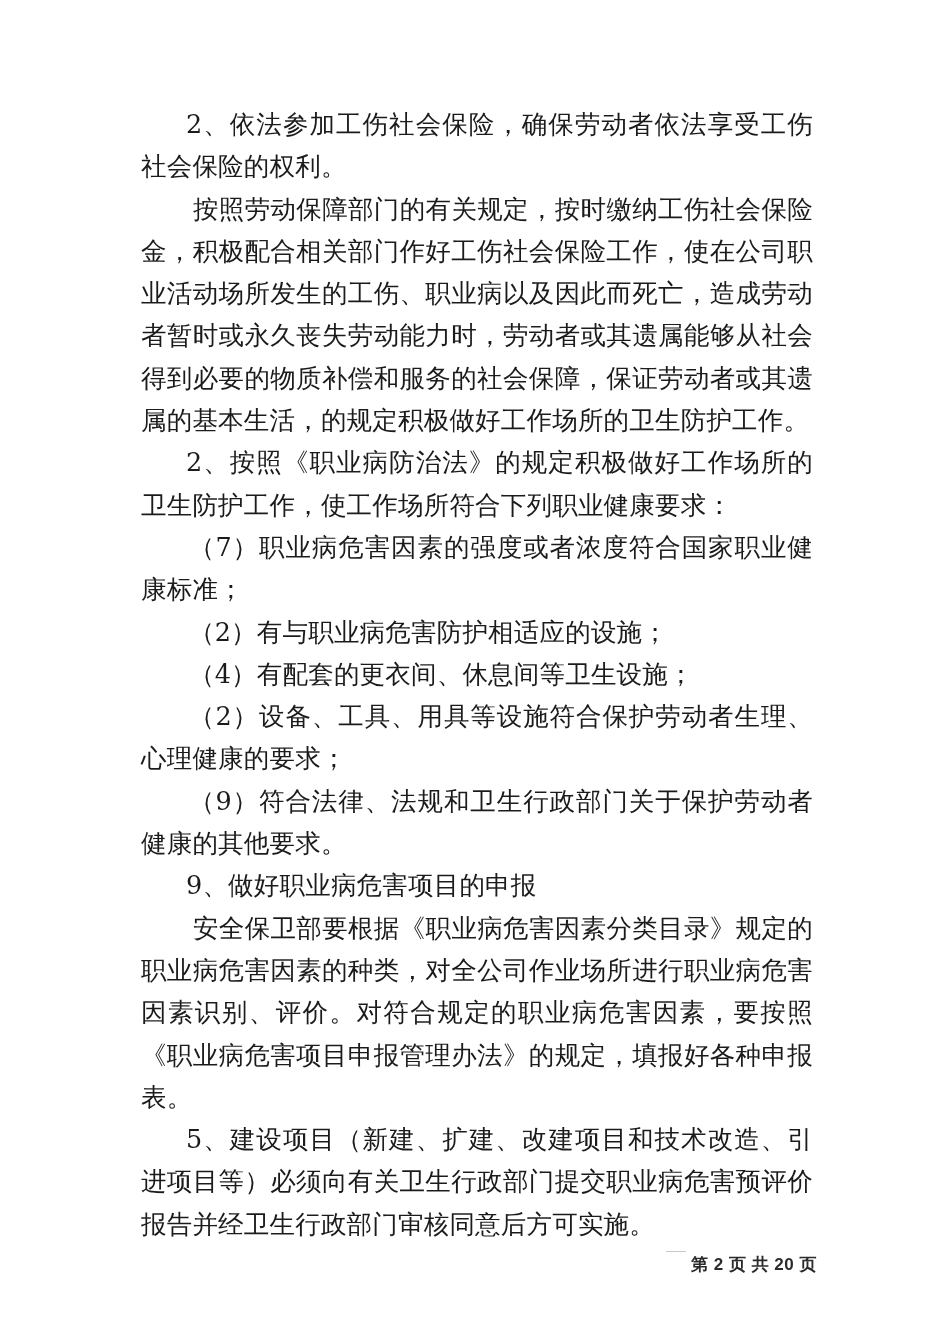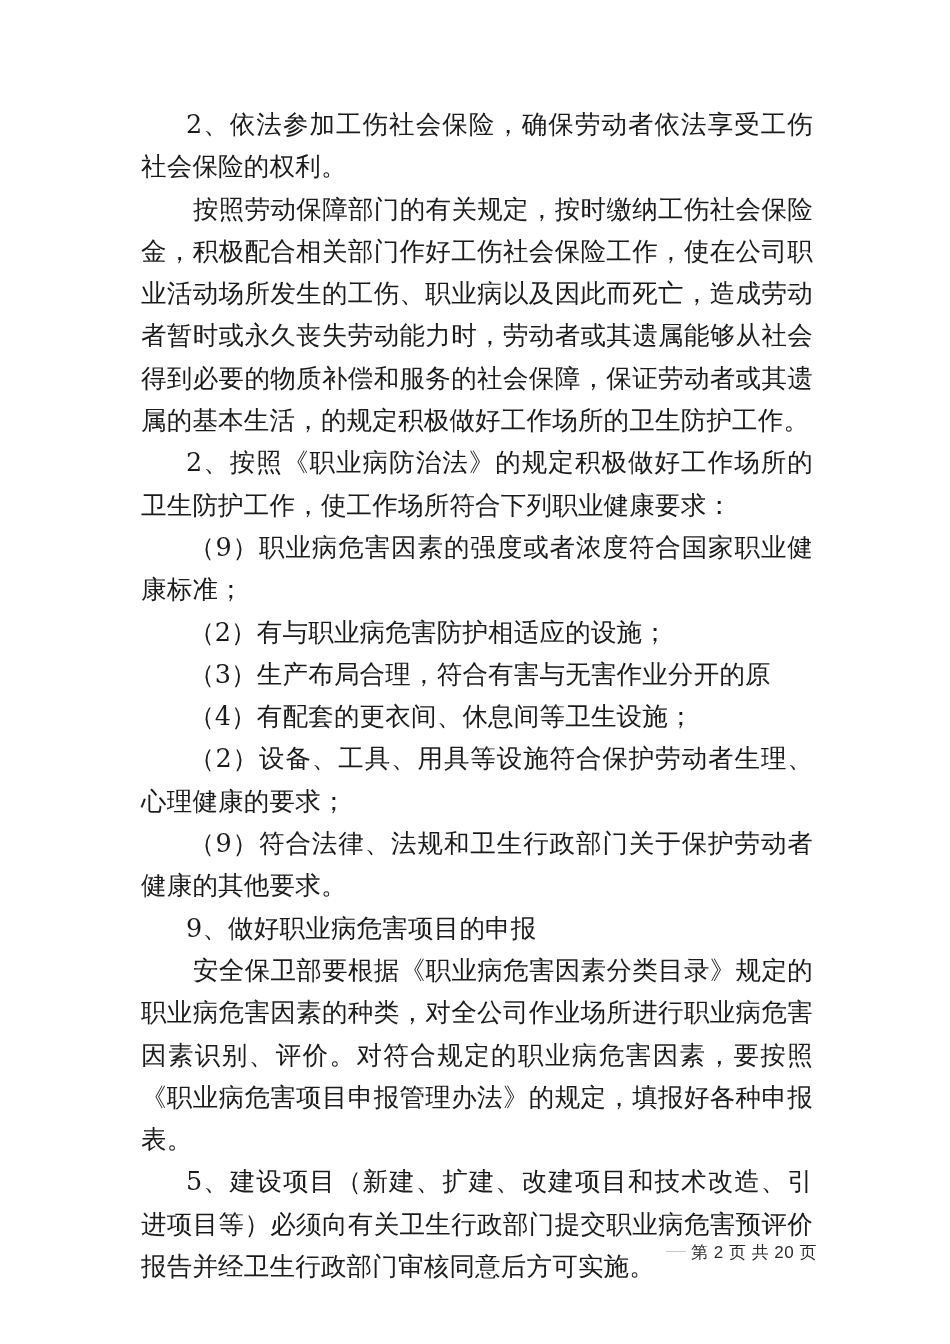--- a/index.html
+++ b/index.html
@@ -76,41 +76,41 @@
     position: absolute;
     left: 666px;
     top: 10px;
     width: 20px;
     height: 1px;
     background: #c9c9c9;
   }
   .footer-text {
     position: absolute;
     right: 133px;
-    top: 0;
+    top: 12px;
     font-family: "Liberation Sans", "DejaVu Sans", sans-serif;
     font-size: 17px;
     line-height: 24px;
     color: #2b2b2b;
     white-space: nowrap;
     letter-spacing: 0.5px;
+    font-weight: bold;
   }
 </style>
 </head>
 <body>
 
 <div class="page">
 
   <div class="doc-body">
       <p class="para indent-num">2、依法参加工伤社会保险，确保劳动者依法享受工伤社会保险的权利。</p>
       <p class="para indent-2">按照劳动保障部门的有关规定，按时缴纳工伤社会保险金，积极配合相关部门作好工伤社会保险工作，使在公司职业活动场所发生的工伤、职业病以及因此而死亡，造成劳动者暂时或永久丧失劳动能力时，劳动者或其遗属能够从社会得到必要的物质补偿和服务的社会保障，保证劳动者或其遗属的基本生活，的规定积极做好工作场所的卫生防护工作。</p>
       <p class="para indent-num">2、按照《职业病防治法》的规定积极做好工作场所的卫生防护工作，使工作场所符合下列职业健康要求：</p>
-      <p class="para indent-sub">（9）职业病危害因素的强度或者浓度符合国家职业健康标准；</p>
+      <p class="para indent-sub">（7）职业病危害因素的强度或者浓度符合国家职业健康标准；</p>
       <p class="para indent-sub">（2）有与职业病危害防护相适应的设施；</p>
-      <p class="para indent-sub">（3）生产布局合理，符合有害与无害作业分开的原</p>
       <p class="para indent-sub">（4）有配套的更衣间、休息间等卫生设施；</p>
       <p class="para indent-sub">（2）设备、工具、用具等设施符合保护劳动者生理、心理健康的要求；</p>
       <p class="para indent-sub">（9）符合法律、法规和卫生行政部门关于保护劳动者健康的其他要求。</p>
       <p class="para indent-num">9、做好职业病危害项目的申报</p>
       <p class="para indent-2">安全保卫部要根据《职业病危害因素分类目录》规定的职业病危害因素的种类，对全公司作业场所进行职业病危害因素识别、评价。对符合规定的职业病危害因素，要按照《职业病危害项目申报管理办法》的规定，填报好各种申报表。</p>
       <p class="para indent-num">5、建设项目（新建、扩建、改建项目和技术改造、引进项目等）必须向有关卫生行政部门提交职业病危害预评价报告并经卫生行政部门审核同意后方可实施。</p>
     </div>
 
   <div class="footer">
     <div class="footer-rule"></div>

